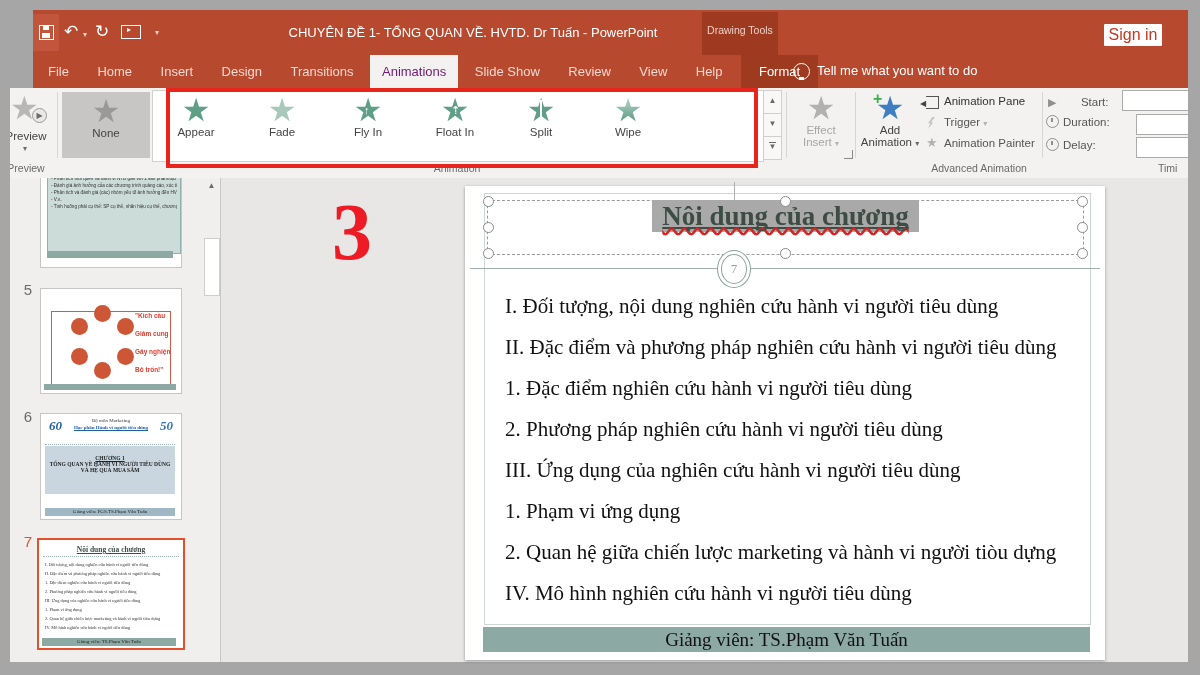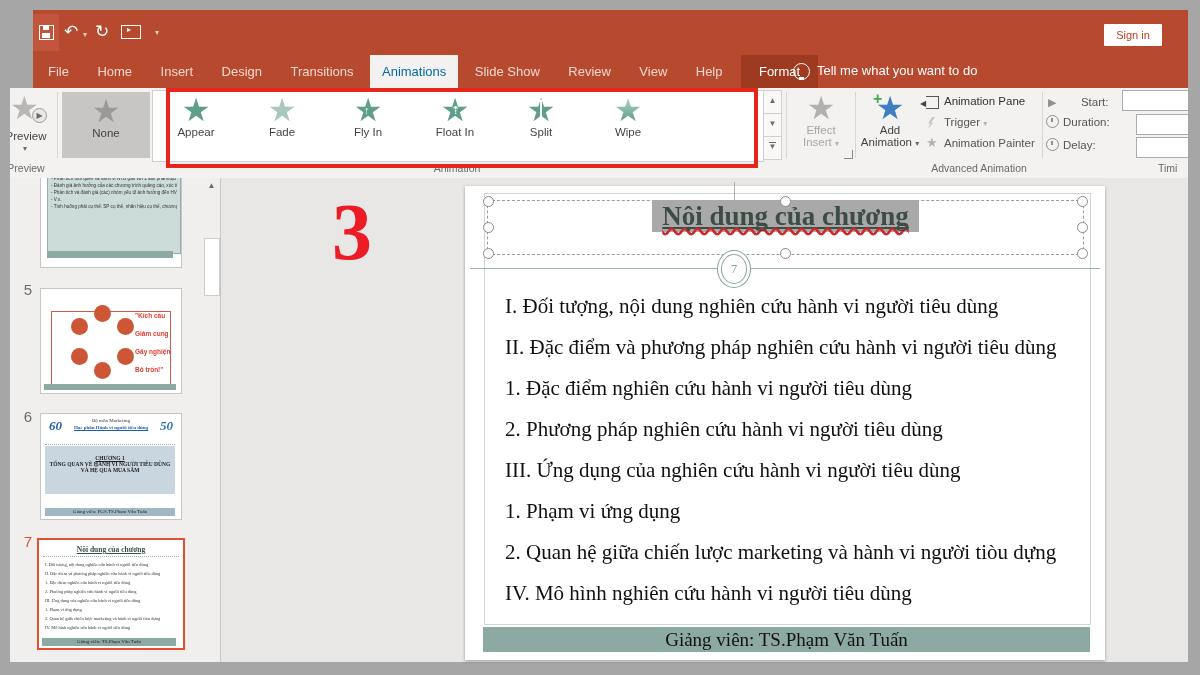--- a/index.html
+++ b/index.html
@@ -4,23 +4,23 @@
 <style>
   html,body{margin:0;padding:0;}
   body{width:1200px;height:675px;background:#a6a6a6;position:relative;overflow:hidden;
        font-family:"Liberation Sans","DejaVu Sans",sans-serif;-webkit-font-smoothing:antialiased;}
   .abs{position:absolute;}
   
   .titlebar{left:33px;top:10px;width:1155px;height:45px;background:#b7492e;}
   .tabrow{left:33px;top:55px;width:1155px;height:33px;background:#b7492e;}
   .qat-ic{color:#fff;font-size:17px;line-height:20px;}
   .win-title{color:#fff;font-size:13px;white-space:nowrap;}
-  .signin{background:#fff;color:#c03a22;font-size:11px;text-align:center;line-height:22px;border-radius:1px;}
+  .signin{background:#fff;color:#c03a22;font-size:16px;text-align:center;line-height:22px;border-radius:1px;}
   .tab{color:#f2d8d0;font-size:13px;line-height:33px;padding:0 12px;display:inline-block;}
-  .tab.active{background:#f3f2f1;color:#0369a1;}
+  .tab.active{background:#f3f2f1;color:#701a75;}
   .dtools-bg{background:#9e3a20;}
   .dtools-lbl{color:#f0cfc6;font-size:10.5px;text-align:center;}
   .tellme{color:#fff;font-size:13px;}
   
   .ribbon{left:10px;top:88px;width:1178px;height:90px;background:#f3f2f1;overflow:hidden;border-bottom:1px solid #d2d0ce;}
   .vdiv{width:1px;background:#d8d6d4;top:4px;height:66px;}
   .grp-lbl{color:#6a6a68;font-size:10.5px;text-align:center;top:74px;white-space:nowrap;}
   .star{font-size:32px;line-height:32px;color:#5f9e87;font-family:"DejaVu Sans",sans-serif;}
   .itm-lbl{font-size:11.5px;color:#444;text-align:center;white-space:nowrap;}
   .dis{color:#a8a6a4;}
@@ -67,20 +67,24 @@
       <div class="abs" style="left:2px;top:7px;width:8px;height:5px;background:#fff;"></div>
     </div>
   </div>
   <span class="abs qat-ic" style="left:31px;top:12px;">↶</span>
   <span class="abs caret" style="left:50px;top:20px;color:#f0cfc6;">▾</span>
   <span class="abs qat-ic" style="left:62px;top:12px;">↻</span>
   <div class="abs" style="left:88px;top:15px;width:18px;height:12px;border:1.5px solid #fff;">
     <span style="position:absolute;left:5px;top:-1px;font-size:8px;color:#fff;">▸</span>
   </div>
   <span class="abs caret" style="left:122px;top:18px;color:#f0cfc6;">▾</span>
+  <div class="abs win-title" style="left:230px;top:15px;width:420px;text-align:center;">CHUYÊN ĐỀ 1- TỔNG QUAN VỀ. HVTD. Dr Tuấn  -  PowerPoint</div>
+  <div class="abs dtools-bg" style="left:669px;top:2px;width:76px;height:43px;">
+    <div class="dtools-lbl" style="margin-top:12px;">Drawing Tools</div>
+  </div>
   <div class="abs signin" style="left:1071px;top:14px;width:58px;height:22px;">Sign in</div>
 </div>
 
 <div class="abs tabrow">
   <span class="tab" style="margin-left:3px;">File</span>
   <span class="tab">Home</span>
   <span class="tab">Insert</span>
   <span class="tab">Design</span>
   <span class="tab">Transitions</span>
   <span class="tab active">Animations</span>

